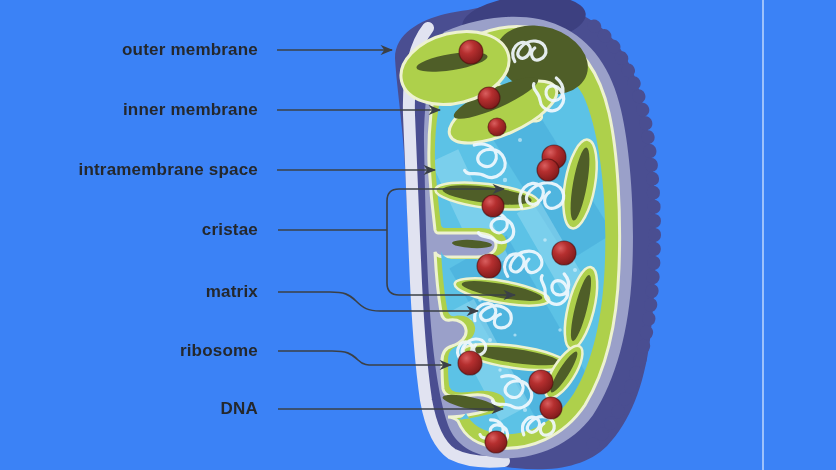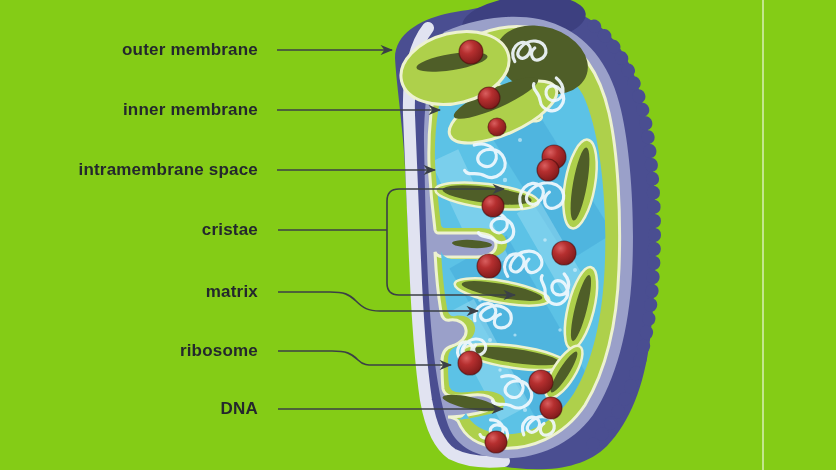--- a/index.html
+++ b/index.html
@@ -1,18 +1,18 @@
 <!DOCTYPE html>
 <html><head>
 <meta charset="utf-8">
 <style>
   html,body{margin:0;padding:0;background:#e9ebf1;}
   .stage{
     position:relative;width:836px;height:470px;overflow:hidden;
-    background:#84cc16;
+    background:#3b82f6;
     font-family:"Liberation Sans","DejaVu Sans",sans-serif;
   }
   .bg-seam{position:absolute;top:0;left:762px;width:2px;height:100%;
     background:rgba(255,255,255,.5);}
   .labels{position:absolute;inset:0;}
   .diagram-label{
     position:absolute;right:578px;width:260px;height:22px;line-height:22px;
     text-align:right;font-size:17px;font-weight:bold;color:#24282d;
     letter-spacing:.2px;white-space:nowrap;
   }

